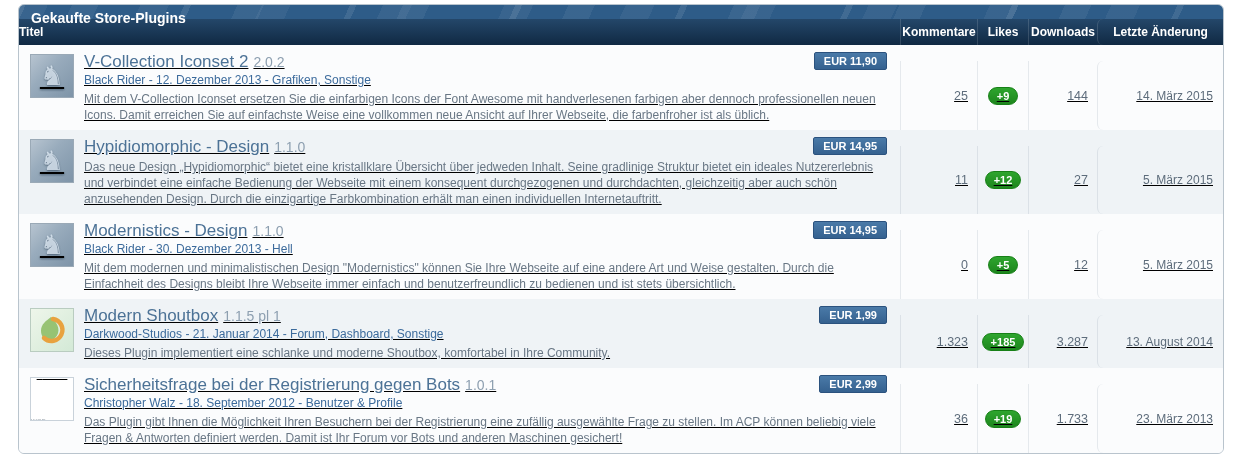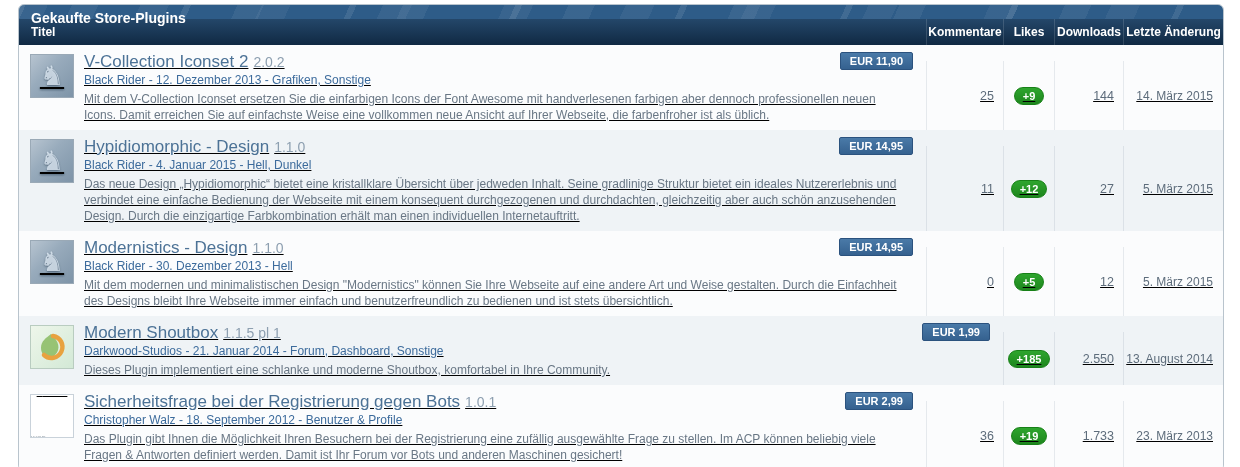--- a/index.html
+++ b/index.html
@@ -9,24 +9,24 @@
   
   .bar-stripes{background-image:
       repeating-linear-gradient(115deg, rgba(255,255,255,0.09) 0 6px, rgba(255,255,255,0) 6px 48px, rgba(255,255,255,0.06) 48px 72px, rgba(255,255,255,0) 72px 150px),
       repeating-linear-gradient(115deg, rgba(255,255,255,0.05) 0 26px, rgba(255,255,255,0) 26px 110px);}
   .panel-titlebar{height:14px;line-height:26px;background-color:#2e5c88;
     color:#fff;font-size:14px;font-weight:bold;padding-left:12px;}
   .thead{height:26px;display:flex;align-items:center;
     background-image:linear-gradient(to bottom,#24476a,#102943);
     color:#fff;font-size:12px;font-weight:bold;}
   .th{box-sizing:border-box;text-align:center;}
-  .th-title{flex:1;text-align:left;padding-left:12px;}
+  .th-title{flex:1;text-align:left;padding-left:0;}
   .th-sep{border-left:1px solid rgba(255,255,255,0.14);height:100%;display:flex;align-items:center;justify-content:center;}
   
-  .c-comments{width:77px;} .c-likes{width:51px;} .c-downloads{width:69px;} .c-last{width:100px;}
+  .c-comments{width:77px;} .c-likes{width:51px;} .c-downloads{width:69px;} .c-last{width:126px;border-radius:6px;}
   
   .row{display:flex;align-items:stretch;text-decoration:underline;}
   .row.odd{background:#fbfcfd;}
   .row.even{background:#eff3f6;}
   .cell-main{flex:1;position:relative;padding:7px 10px 7px 10px;display:flex;box-sizing:border-box;min-width:0;}
   .stat{box-sizing:border-box;display:flex;align-items:center;border-left:1px solid rgba(100,120,140,0.14);
     font-size:12.5px;color:#5d6c7b;margin-top:16px;}
   .stat.num{justify-content:flex-end;padding-right:9px;}
   .stat.center{justify-content:center;}
   .stat.date{font-size:12px;justify-content:flex-end;padding-right:10px;}
@@ -87,21 +87,20 @@
     <div class="stat num c-downloads">144</div>
     <div class="stat date c-last">14. März 2015</div>
   </div>
 
   <div class="row even">
     <div class="cell-main">
       <span class="p-icon i-knight"></span>
 
       <div class="p-text">
         <span class="p-title">Hypidiomorphic - Design</span><span class="p-version">1.1.0</span>
-        <div class="p-meta">Black Rider - 4. Januar 2015 - Hell, Dunkel</div>
         <div class="p-desc">Das neue Design „Hypidiomorphic“ bietet eine kristallklare Übersicht über jedweden Inhalt. Seine gradlinige Struktur bietet ein ideales Nutzererlebnis und verbindet eine einfache Bedienung der Webseite mit einem konsequent durchgezogenen und durchdachten, gleichzeitig aber auch schön anzusehenden Design. Durch die einzigartige Farbkombination erhält man einen individuellen Internetauftritt.</div>
       </div>
       <span class="price-badge">EUR 14,95</span>
     </div>
     <div class="stat num c-comments">11</div>
     <div class="stat center c-likes">
       <span class="likes-badge">+12</span>
     </div>
     <div class="stat num c-downloads">27</div>
     <div class="stat date c-last">5. März 2015</div>
@@ -136,24 +135,25 @@
         </svg>
       </span>
 
       <div class="p-text">
         <span class="p-title">Modern Shoutbox</span><span class="p-version">1.1.5 pl 1</span>
         <div class="p-meta">Darkwood-Studios - 21. Januar 2014 - Forum, Dashboard, Sonstige</div>
         <div class="p-desc">Dieses Plugin implementiert eine schlanke und moderne Shoutbox, komfortabel in Ihre Community.</div>
       </div>
       <span class="price-badge">EUR 1,99</span>
     </div>
+    <div class="stat num c-comments">1.323</div>
     <div class="stat center c-likes">
       <span class="likes-badge">+185</span>
     </div>
-    <div class="stat num c-downloads">2.550</div>
+    <div class="stat num c-downloads">3.287</div>
     <div class="stat date c-last">13. August 2014</div>
   </div>
 
   <div class="row odd">
     <div class="cell-main">
 
       <span class="p-icon i-cwalz">
         <b class="cwalz-main">cWalz</b>
         <i class="cwalz-sub">WCF Entwickler</i>
       </span>

